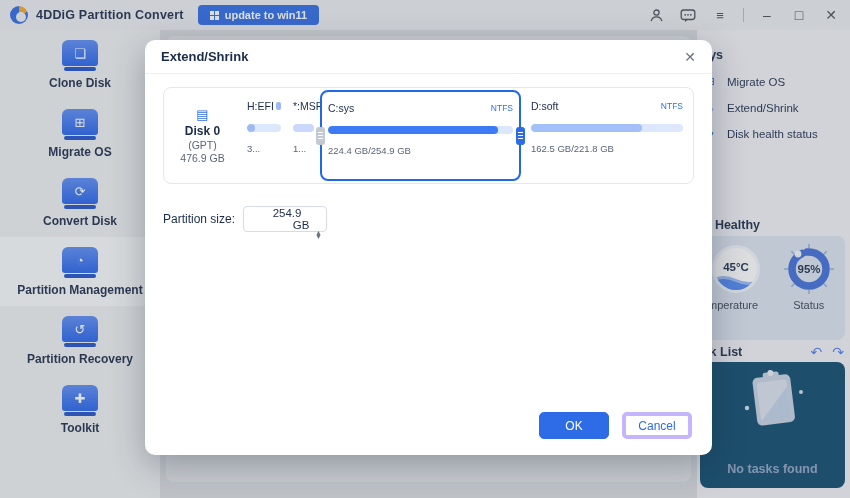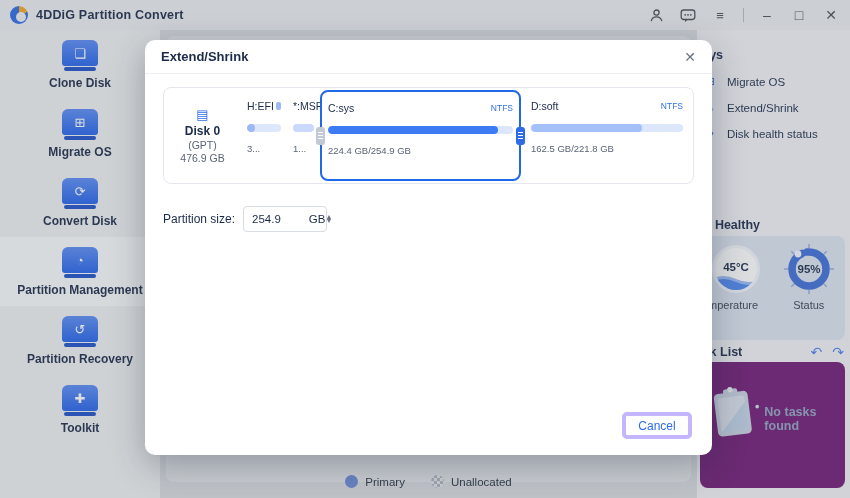--- a/index.html
+++ b/index.html
@@ -56,22 +56,22 @@
   .rp-act .ai { color:#2e6be6; font-size:11px; width:13px; text-align:center; }
   .rp-act span.al { font-size:11.5px; color:#1c2b4a; }
   .rp-h { position:absolute; font-size:12.5px; font-weight:bold; color:#1c2b4a; }
   .healthy-card { position:absolute; top:206px; left:3px; width:145px; height:104px; background:#dde4f1;
                   border-radius:8px; display:flex; justify-content:space-around; align-items:flex-start; padding-top:7px; }
   .gauge { display:flex; flex-direction:column; align-items:center; }
   .gauge-label { margin-top:4px; font-size:11px; color:#3a4454; }
   .tasklist-head { position:absolute; top:314px; left:-8px; right:6px; display:flex; align-items:center; }
   .tl-title { font-size:12.5px; font-weight:bold; color:#1c2b4a; }
   .tl-arrows { margin-left:auto; display:flex; gap:10px; color:#4a7df0; font-size:14px; }
-  .task-card { position:absolute; top:332px; left:3px; width:145px; bottom:10px; background:#701a75;
-               border-radius:8px; display:flex; align-items:center; justify-content:center;
+  .task-card { position:absolute; top:332px; left:3px; width:145px; bottom:10px; background:#0c4a6e;
+               border-radius:8px; display:flex; flex-direction:column; align-items:center; justify-content:space-between;
                padding-bottom:12px; }
   .no-tasks { font-size:12.5px; font-weight:bold; color:#93a3c2; }
   .clipart { margin-bottom:14px; }
 
   
   .overlay { position:absolute; inset:0; background:rgba(92,98,110,0.22); z-index:5; }
   .dialog { position:absolute; left:145px; top:40px; width:567px; height:415px; background:#fff;
             border-radius:10px; box-shadow:0 10px 34px rgba(20,30,50,.3); z-index:10; }
   .dlg-head { height:34px; display:flex; align-items:center; padding:0 16px;
               border-bottom:1px solid #eceef2; }
@@ -97,38 +97,47 @@
   .part.selected { border:2px solid #2168e8; border-radius:8px; margin:2px 0; padding-top:10px; background:#fff; }
   .handle { position:absolute; top:50%; margin-top:-9px; width:9px; height:18px; border-radius:3px;
             display:flex; flex-direction:column; justify-content:center; gap:2px; align-items:center; z-index:3; cursor:ew-resize; }
   .handle i { display:block; width:5px; height:1px; background:#fff; }
   .handle.left { left:-6px; background:#c3c9d4; }
   .handle.right { right:-6px; background:#2e6be6; }
 
   .size-row { display:flex; align-items:center; margin:22px 0 0 18px; gap:8px; }
   .size-label { font-size:12px; color:#1c2b4a; }
   .size-input { width:84px; height:26px; border:1px solid #d7dbe2; border-radius:4px; display:flex;
-                align-items:center; padding:0 4px 0 8px; }
+                align-items:center; padding:0 4px 0 8px;flex-direction:column; }
   .size-val { font-size:11.5px; color:#1c2b4a; }
   .size-unit { font-size:11.5px; color:#1c2b4a; margin-left:8px;padding-left:20px; }
   .spin { margin-left:auto; display:flex; flex-direction:column; line-height:.62; color:#6b7280;
           font-size:7px; cursor:pointer; }
   .dlg-foot { position:absolute; right:20px; bottom:16px; display:flex; gap:13px; }
   .btn { width:70px; height:27px; border-radius:5px; font-size:12px; font-family:inherit; cursor:pointer; }
   .btn-ok { background:#2e6be6; border:1px solid #2e6be6; color:#fff; }
   .btn-cancel { background:#fff; border:4px solid #c4b5fd; color:#2e6be6; }
 </style>
 </head>
 <body>
 
 <div class="window">
 
   <div class="titlebar">
     <div class="logo"></div>
     <div class="app-title">4DDiG Partition Convert</div>
+    <button class="update-btn">
+      <span class="win-grid">
+          <i></i>
+          <i></i>
+          <i></i>
+          <i></i>
+        </span>
+      <span>update to win11</span>
+    </button>
     <div class="tb-right">
       <div class="tb-ico">
         <svg width="15" height="15" viewBox="0 0 15 15">
             <circle cx="7.5" cy="4.6" r="2.6" fill="none" stroke="#4a4f58" stroke-width="1.3"></circle>
             <path d="M2.2 13.2c.6-3 2.7-4.3 5.3-4.3s4.7 1.3 5.3 4.3" fill="none" stroke="#4a4f58" stroke-width="1.3"></path>
           </svg>
       </div>
       <div class="tb-ico">
         <svg width="16" height="15" viewBox="0 0 16 15">
             <rect x="1.2" y="2" width="13.6" height="9.5" rx="2.4" fill="none" stroke="#4a4f58" stroke-width="1.3"></rect>
@@ -180,30 +189,20 @@
     <div class="side-item">
       <div class="s-ico">
           <span>✚</span>
         </div>
       <div class="side-label">Toolkit</div>
     </div>
   </div>
 
   <div class="main">
     <div class="main-card"></div>
-    <div class="legend">
-      <div class="legend-item">
-        <span class="dot-primary"></span>
-        <span>Primary</span>
-      </div>
-      <div class="legend-item">
-        <span class="dot-unalloc"></span>
-        <span>Unallocated</span>
-      </div>
-    </div>
   </div>
 
   <div class="rpanel">
     <div class="rp-title">C:sys</div>
     <div class="rp-actions">
       <div class="rp-act">
         <span class="ai">⊞</span>
         <span class="al">Migrate OS</span>
       </div>
       <div class="rp-act">
@@ -350,17 +349,18 @@
         <span class="size-val">254.9</span>
         <span class="size-unit">GB</span>
         <span class="spin">
           <span>▲</span>
           <span>▼</span>
         </span>
       </div>
     </div>
 
     <div class="dlg-foot">
+      <button class="btn btn-ok">OK</button>
       <button class="btn btn-cancel">Cancel</button>
     </div>
   </div>
 
 </div>
 
 </body></html>

